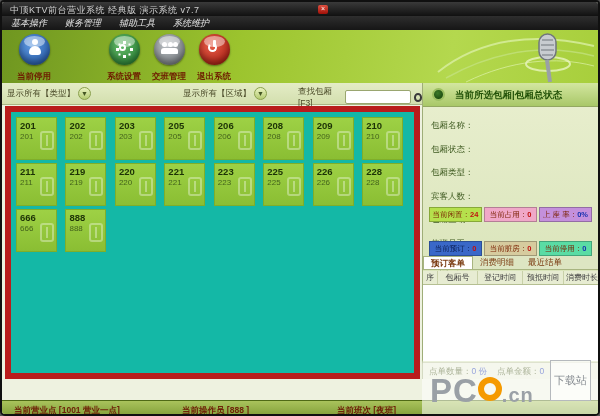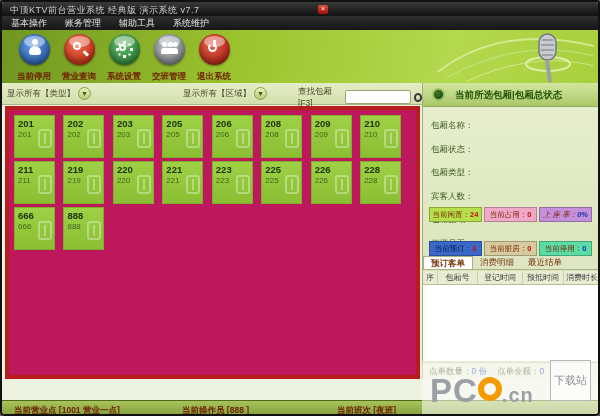--- a/index.html
+++ b/index.html
@@ -8,21 +8,21 @@
           border-radius:4px 4px 5px 5px;overflow:hidden;}
   
   .titlebar{position:absolute;left:0;top:0;width:100%;height:28px;
             background:linear-gradient(#3a3a3a,#000 70%);}
   .title{position:absolute;left:8px;top:2px;font-size:9px;color:#cfcfcf;letter-spacing:.5px;}
   .close{position:absolute;left:316px;top:3px;width:10px;height:9px;background:linear-gradient(#e05040,#a01008);
          border-radius:2px;color:#fff;font-size:7px;line-height:8px;text-align:center;}
   
   .menubar{position:absolute;left:0;top:14px;width:100%;height:14px;background:linear-gradient(#2e2e2e,#161616);
            display:flex;align-items:center;}
-  .mi{font-size:9px;color:#e4e4e4;padding:0 9px;cursor:default;}
+  .mi{font-size:9px;color:#e4e4e4;padding:0 9px;cursor:default;font-style:italic;}
   
   .toolband{position:absolute;left:0;top:28px;width:100%;height:53px;
             background:linear-gradient(100deg,#6f9620,#9cc42e 40%,#b4d84e 75%,#a8cf3c);}
   .tool{position:absolute;top:4px;width:44px;text-align:center;}
   .circ{position:relative;display:inline-block;width:31px;height:31px;border-radius:50%;
         box-shadow:0 1px 2px rgba(0,0,0,.45), inset 0 -4px 6px rgba(0,0,0,.35);}
   .circ::before{content:"";position:absolute;left:5px;top:2px;width:21px;height:11px;border-radius:50%;
         background:rgba(255,255,255,.45);}
   .c-blue{background:radial-gradient(circle at 40% 35%,#5f9ae0,#1c4fa0);}
   .c-red{background:radial-gradient(circle at 40% 35%,#f06a4a,#b01e0a);}
@@ -52,22 +52,22 @@
              border-bottom:1px solid #aab583;}
   .fgroup{position:absolute;top:4px;display:flex;align-items:center;gap:3px;}
   .flab{font-size:8.5px;color:#4a4a28;}
   .drop{width:13px;height:13px;border-radius:50%;background:linear-gradient(#e9f2c0,#b5cc72);
         border:1px solid #8aa04e;color:#445522;font-size:7px;line-height:11px;text-align:center;}
   .searchwrap{position:absolute;left:296px;top:3px;display:flex;align-items:center;gap:3px;}
   .searchinput{width:66px;height:14px;border:1px solid #9aa670;border-radius:2px;background:#fff;font-size:9px;padding:0 2px;}
   .smag{position:relative;width:9px;height:9px;border:2px solid #3a3a3a;border-radius:50%;display:inline-block;}
   .smag::after{content:"";position:absolute;left:7px;top:7px;width:5px;height:2px;background:#3a3a3a;transform:rotate(45deg);}
   
-  .roomgrid{position:absolute;left:3px;top:104px;width:415px;height:273px;background:#be185d;
-            border:4px solid #b91c1c;padding:5px 0 0 5px;overflow:hidden;}
+  .roomgrid{position:absolute;left:3px;top:104px;width:415px;height:273px;background:#14b8a6;
+            border:6px solid #b91c1c;padding:5px 0 0 5px;overflow:hidden;}
   .tile{position:relative;display:inline-block;width:41px;height:43px;margin:0 4px 3px 0;vertical-align:top;
         background:linear-gradient(#9ed145,#8abe33);border:1px solid #7fae2a;cursor:pointer;}
   .rnum{position:absolute;left:3px;top:2px;font-size:9.5px;font-weight:bold;color:#1c3206;}
   .rsub{position:absolute;left:3px;top:14px;font-size:8px;color:#44631c;}
   .door{position:absolute;right:2px;top:13px;width:14px;height:19px;border:2px solid rgba(255,255,255,.35);border-radius:3px;}
   .door::after{content:"";position:absolute;left:4px;top:2px;width:2px;height:11px;background:rgba(255,255,255,.35);}
   
   .panel{position:absolute;left:420px;top:81px;width:178px;height:296px;
          background:linear-gradient(#e9efcf,#d2dfb0);border-left:1px solid #9fae78;}
   .phead{position:absolute;left:0;top:0;width:100%;height:24px;
@@ -75,21 +75,21 @@
   .pdot{position:absolute;left:9px;top:5px;width:13px;height:13px;border-radius:50%;
         background:radial-gradient(circle at 40% 35%,#3c7a28,#143d0a);border:2px solid #9cbf62;}
   .ptitle{position:absolute;left:32px;top:6px;font-size:9.5px;font-weight:bold;color:#225208;}
   .fields{position:absolute;left:8px;top:31px;width:166px;}
   .field{display:inline-block;width:49%;margin-bottom:5.5px;font-size:8.5px;color:#3e5a20;}
   .fields .field:nth-child(10),.fields .field:nth-child(11){width:98%;}
   .fvalue{color:#222;margin-left:2px;}
   .badges{position:absolute;left:5px;top:124px;width:170px;}
   .badge{display:inline-block;width:53px;height:15px;margin:0 1px 5px 1px;border:1px solid rgba(0,0,0,.25);
          font-size:7.5px;line-height:14px;text-align:center;color:#7a2000;white-space:nowrap;overflow:hidden;}
-  .b-idle{background:#b5e04c;} .b-occ{background:#f0a8c8;} .b-rate{background:#c490dc;font-style:italic;}
+  .b-idle{background:#b5e04c;} .b-occ{background:#f0a8c8;} .b-rate{background:#c490dc;}
   .b-res{background:#3a68c8;color:#0a1c50;margin-top:10px;} .b-dirty{background:#d6cb9e;} .b-off{background:#5adca4;}
   .bval{font-weight:bold;color:#c01010;} .b-rate .bval,.b-off .bval{color:#1530b0;}
   .tabs{position:absolute;left:0;top:173px;width:100%;height:14px;background:#dde5c2;border-bottom:1px solid #a8b480;display:flex;}
   .tab{font-size:8.5px;color:#7a3a10;padding:1px 7px;cursor:pointer;}
   .tab.active{background:#fff;border:1px solid #a8b480;border-bottom:none;font-weight:bold;}
   .thead{position:absolute;left:0;top:188px;width:100%;height:14px;background:#e7ecd2;border-bottom:1px solid #b5bf92;display:flex;}
   .th{font-size:8px;color:#444;line-height:13px;text-align:center;border-right:1px solid #c8d0a8;}
   .tbody{position:absolute;left:0;top:202px;width:100%;height:76px;background:#fff;}
   .psummary{position:absolute;left:0;top:279px;width:100%;height:17px;background:#e9eed8;border-top:1px solid #b5bf92;
             font-size:8.5px;color:#4a5a20;line-height:16px;padding:0 6px;display:flex;gap:10px;}
@@ -125,24 +125,20 @@
     <span class="mi">基本操作</span>
     <span class="mi">账务管理</span>
     <span class="mi">辅助工具</span>
     <span class="mi">系统维护</span>
   </div>
 
   <div class="toolband">
     <div class="tool" style="left:10px">
       <span class="circ c-blue"><span class="person"></span></span>
       <span class="tlabel">当前停用</span>
-    </div>
-    <div class="tool" style="left:55px">
-      <span class="circ c-red"><span class="mag"></span></span>
-      <span class="tlabel">营业查询</span>
     </div>
     <div class="tool" style="left:100px">
       <span class="circ c-green"><span class="gear"></span></span>
       <span class="tlabel">系统设置</span>
     </div>
     <div class="tool" style="left:145px">
       <span class="circ c-gray"><span class="people"></span></span>
       <span class="tlabel">交班管理</span>
     </div>
     <div class="tool" style="left:190px">

